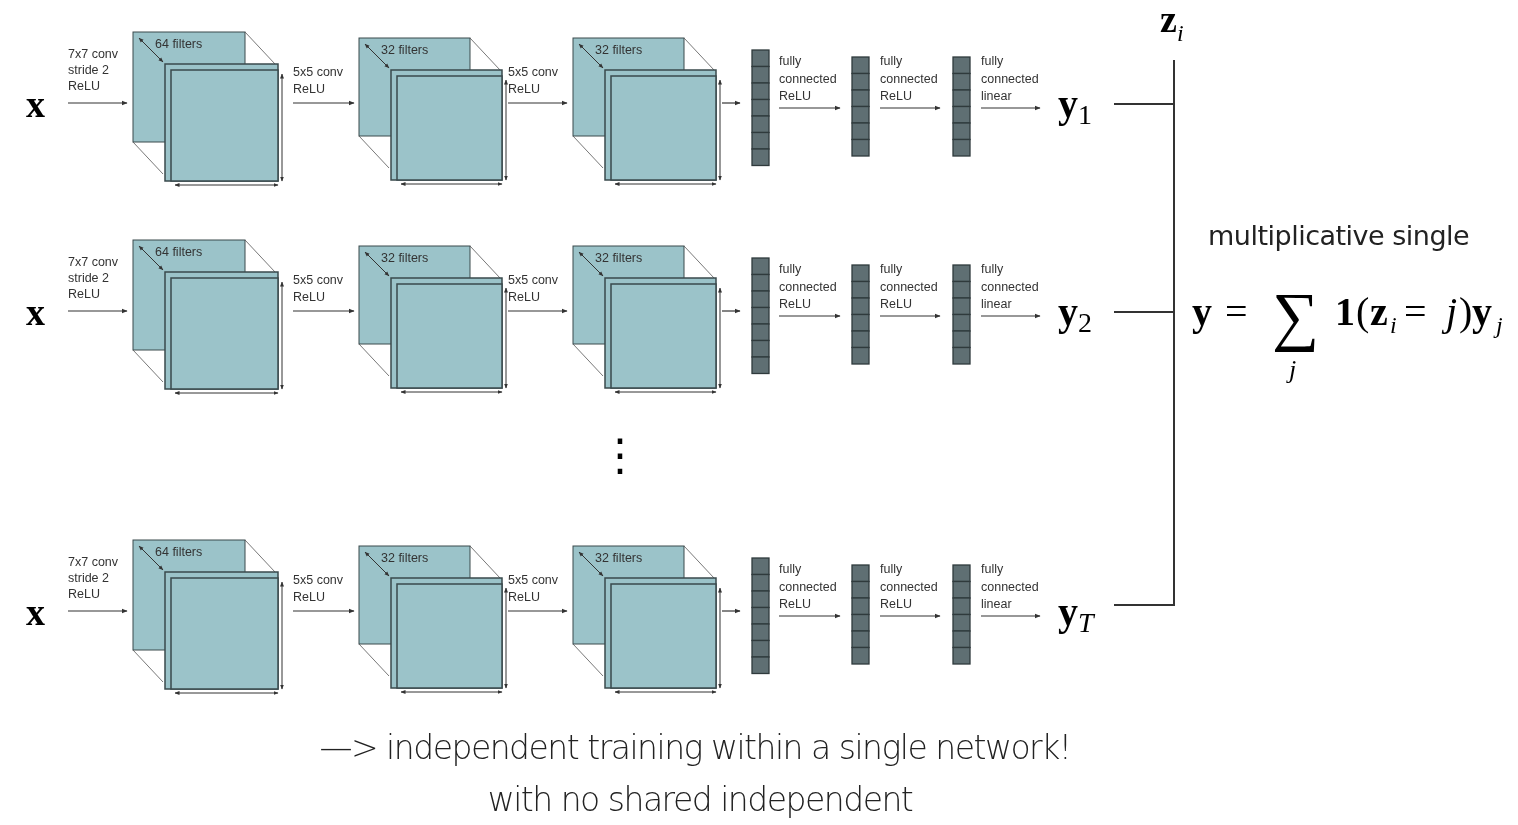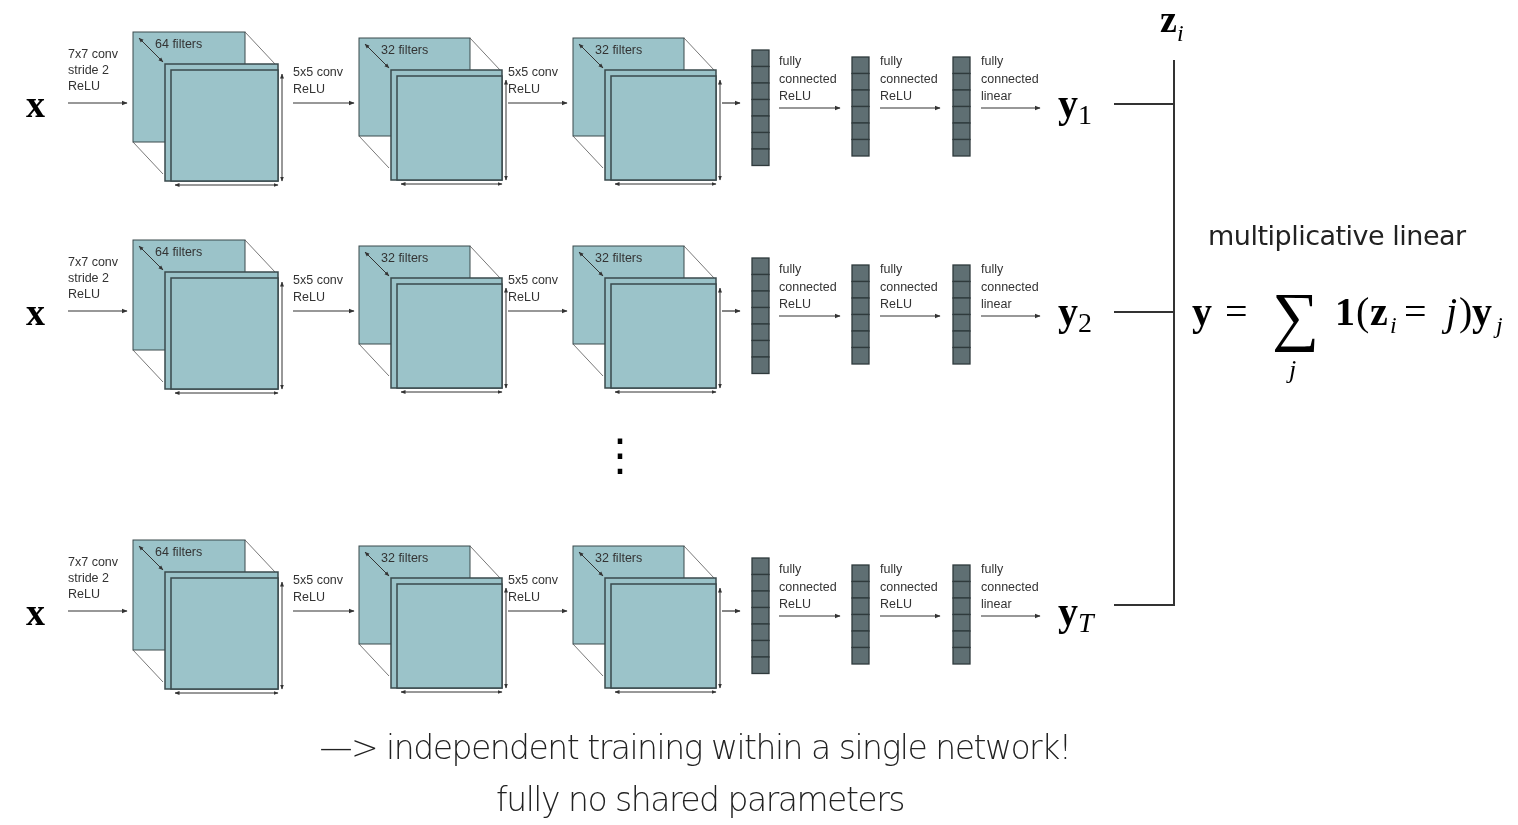--- a/index.html
+++ b/index.html
@@ -306,15 +306,15 @@
     <text x="1370" y="325" font-size="40" font-weight="bold">z</text>
     <text x="1390" y="333" font-size="24" font-style="italic">i</text>
     <text x="1404" y="325" font-size="40">=</text>
     <text x="1446" y="325" font-size="40" font-style="italic">j</text>
     <text x="1459" y="325" font-size="40">)</text>
     <text x="1472" y="325" font-size="40" font-weight="bold">y</text>
     <text x="1496" y="333" font-size="24" font-style="italic">j</text>
   </g>
 </svg>
 
-<div id="gating-label">multiplicative linear</div>
+<div id="gating-label">multiplicative single</div>
 <div id="cap1" class="caption">—&gt; independent training within a single network!</div>
-<div id="cap2" class="caption">fully no shared parameters</div>
+<div id="cap2" class="caption">with no shared independent</div>
 
 </body></html>

